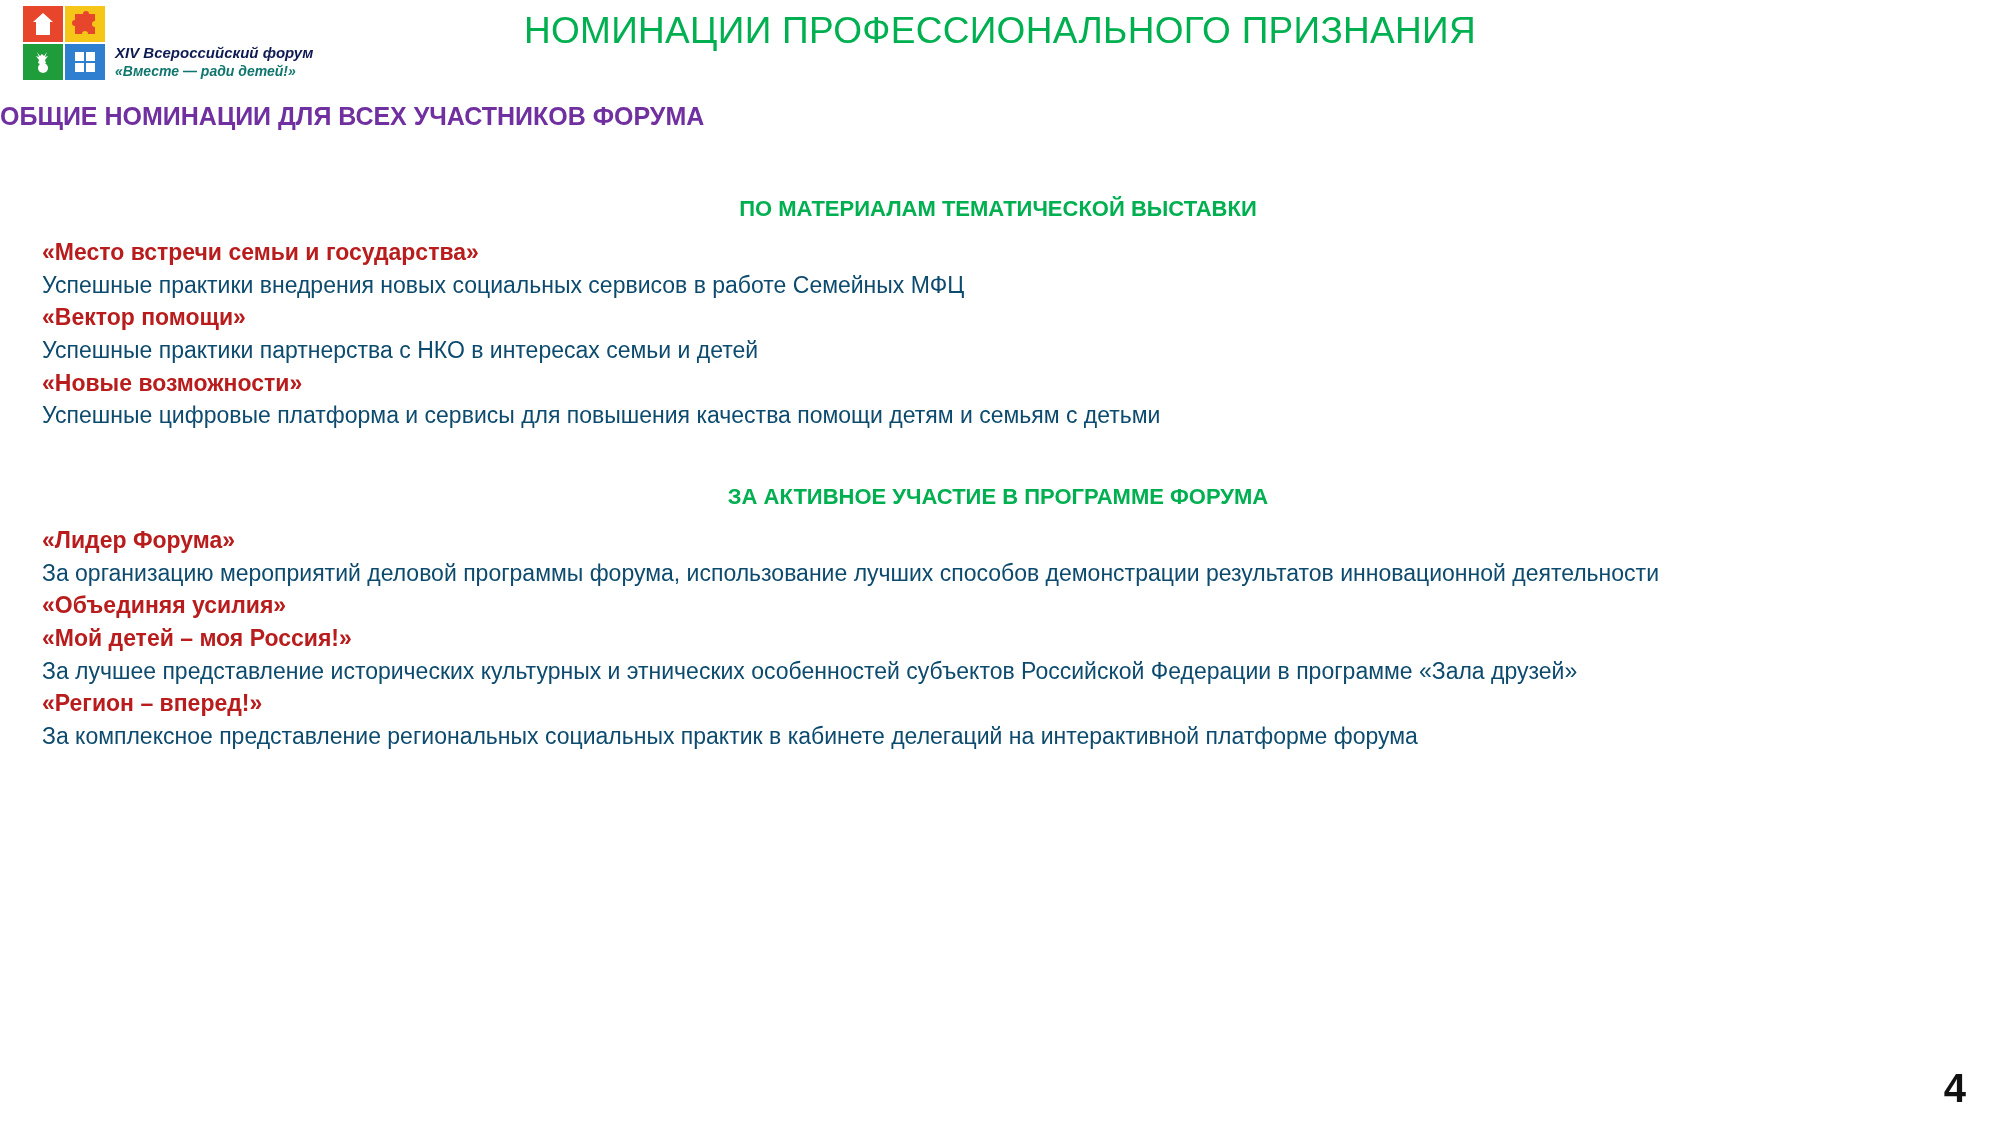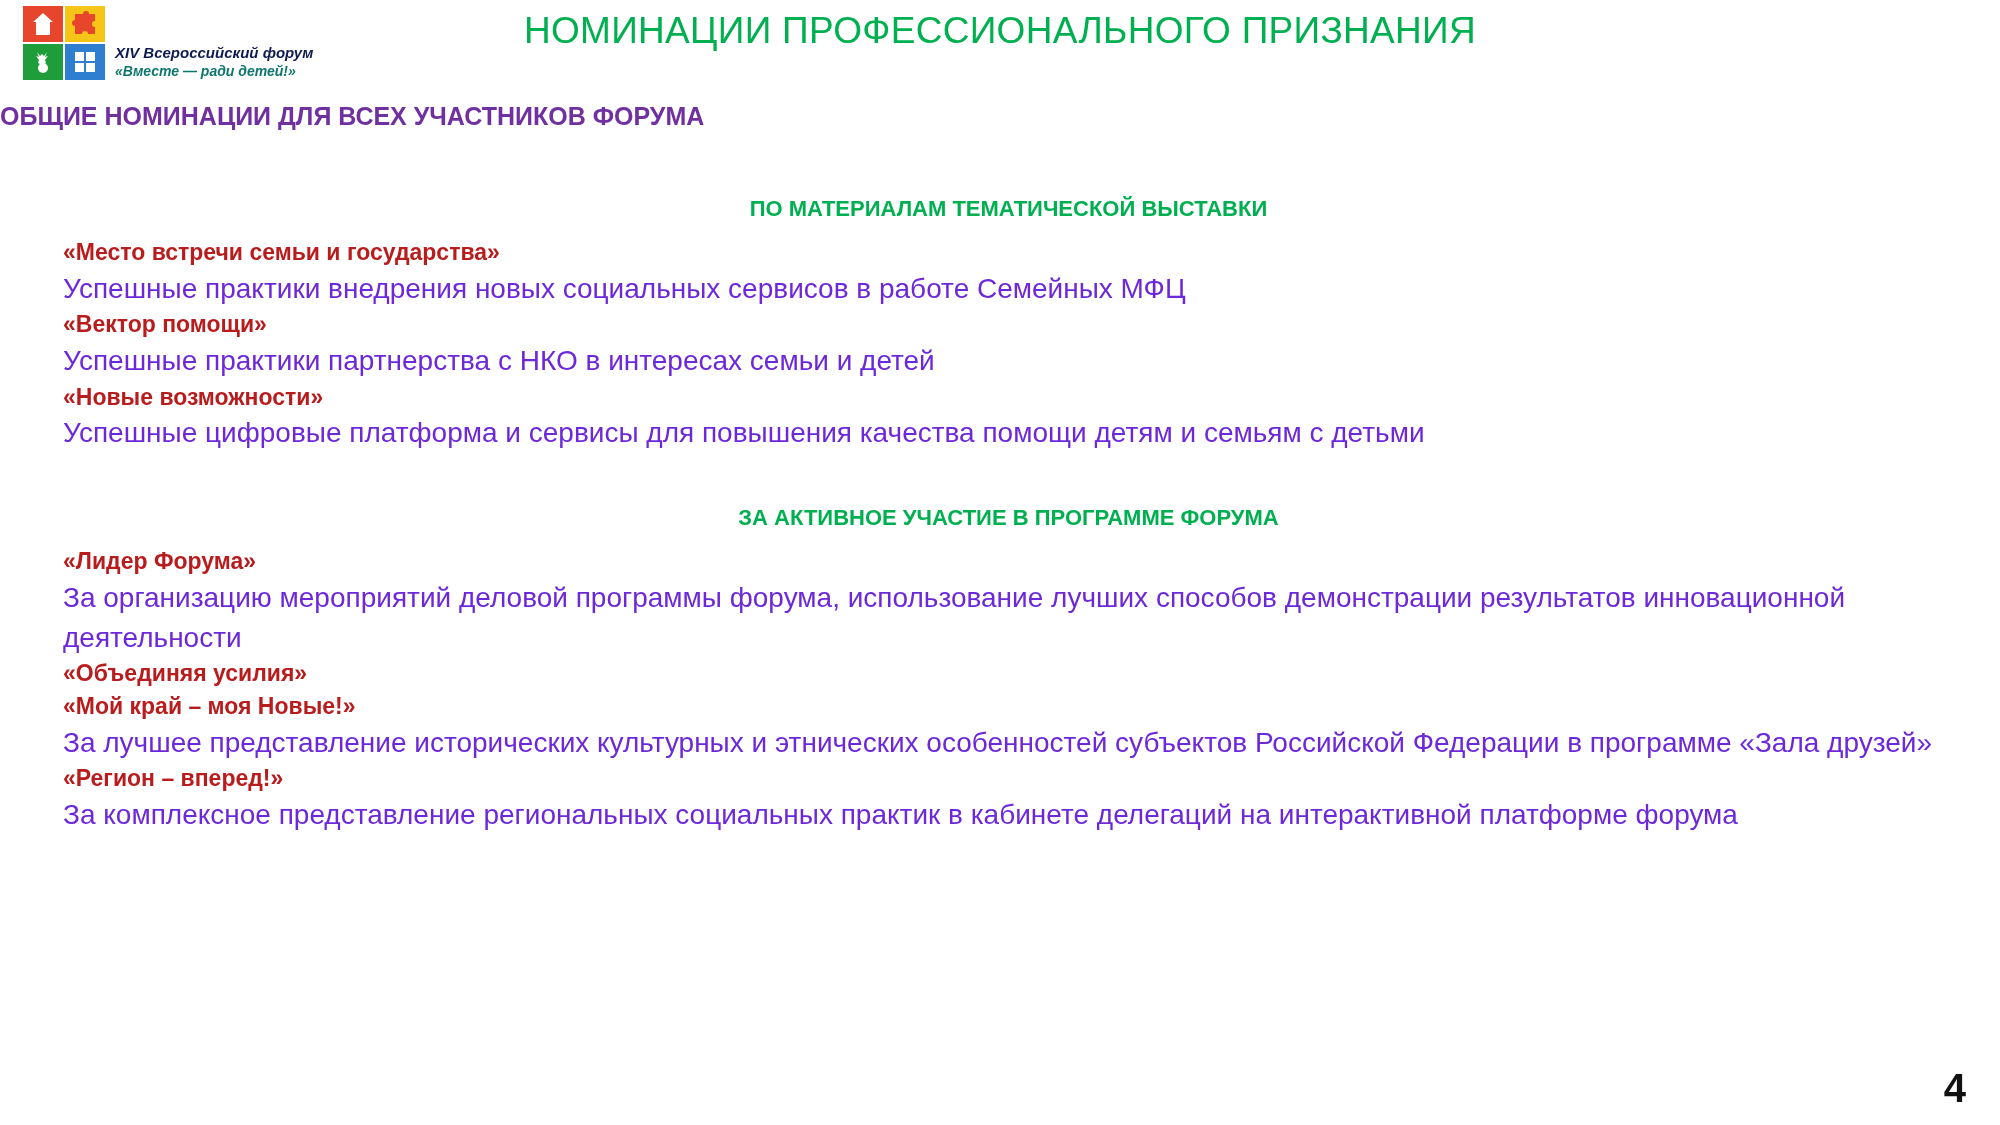--- a/index.html
+++ b/index.html
@@ -87,41 +87,40 @@
     font-weight: bold;
     color: #7030a0;
   }
 
   
   .content {
     position: absolute;
     left: 42px;
     right: 46px;
     top: 196px;
-    margin-left: 21px;
   }
   .section-head {
     text-align: center;
     font-size: 22px;
     font-weight: bold;
     color: #00b050;
     margin: 0 0 14px 0;
   }
   .section-head.second {
     margin-top: 52px;
   }
   .nom-title {
     font-size: 23px;
     font-weight: bold;
     color: #b91c1c;
     line-height: 1.42;
   }
   .nom-desc {
-    font-size: 28px;
-    color: #6d28d9;
+    font-size: 23px;
+    color: #0c4a6e;
     line-height: 1.42;
   }
 
   
   .page-number {
     position: absolute;
     right: 34px;
     bottom: 14px;
     font-size: 40px;
     font-weight: bold;
@@ -188,20 +187,20 @@
   <div class="nom-title">«Новые возможности»</div>
   <div class="nom-desc">Успешные цифровые платформа и сервисы для повышения качества помощи детям и семьям с детьми</div>
 
   <div class="section-head second">ЗА АКТИВНОЕ УЧАСТИЕ В ПРОГРАММЕ ФОРУМА</div>
 
   <div class="nom-title">«Лидер Форума»</div>
   <div class="nom-desc">За организацию мероприятий деловой программы форума, использование лучших способов демонстрации результатов инновационной деятельности</div>
 
   <div class="nom-title">«Объединяя усилия»</div>
 
-  <div class="nom-title">«Мой край – моя Новые!»</div>
+  <div class="nom-title">«Мой детей – моя Россия!»</div>
   <div class="nom-desc">За лучшее представление исторических культурных и этнических особенностей субъектов Российской Федерации в программе «Зала друзей»</div>
 
   <div class="nom-title">«Регион – вперед!»</div>
   <div class="nom-desc">За комплексное представление региональных социальных практик в кабинете делегаций на интерактивной платформе форума</div>
 </div>
 
 <div class="page-number">4</div>
 
 </body></html>

